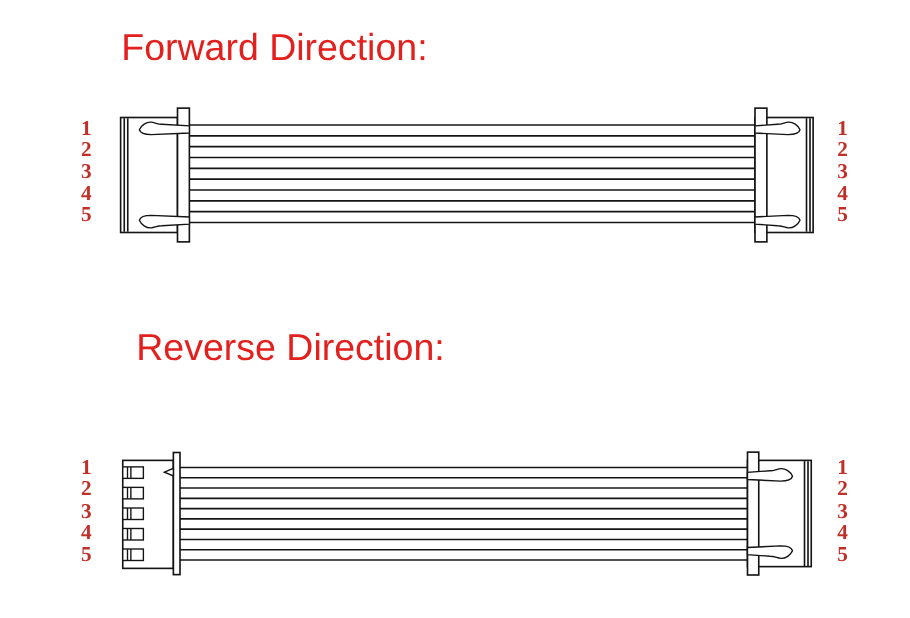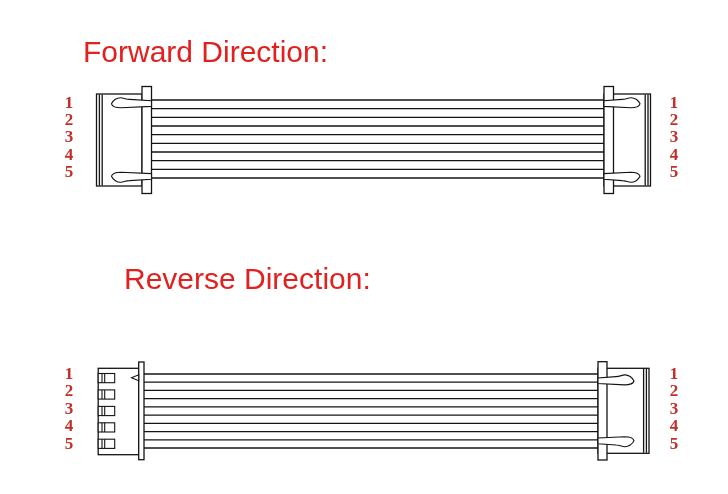--- a/index.html
+++ b/index.html
@@ -11,22 +11,22 @@
     font-family:"Liberation Sans", sans-serif;
   }
   .heading{
     position:absolute;
     font-size:30px;
     line-height:1;
     color:#e2201d;
     white-space:nowrap;
     letter-spacing:0px;
   }
-  #forward-title{left:83px;top:24px;margin-top:13px;}
-  #reverse-title{left:109px;top:264px;margin-left:15px;}
+  #forward-title{left:97px;top:24px;}
+  #reverse-title{left:109px;top:264px;}
   .pin-col{
     position:absolute;
     width:20px;
     text-align:center;
     font-family:"Liberation Serif", serif;
     font-weight:bold;
     font-size:17px;
     color:#c13028;
   }
   .pin-col span{display:block;}

